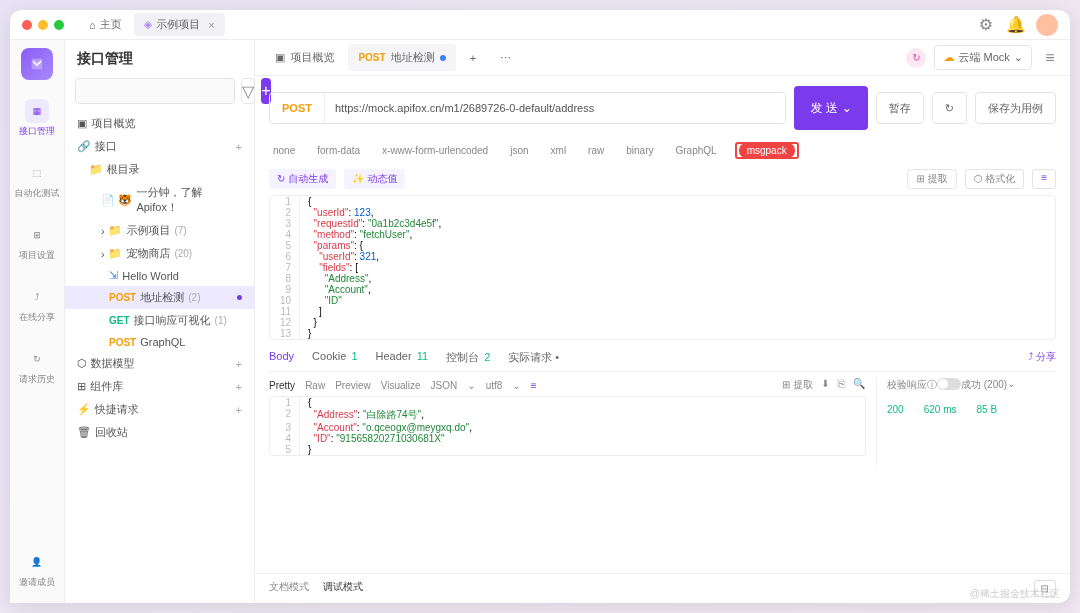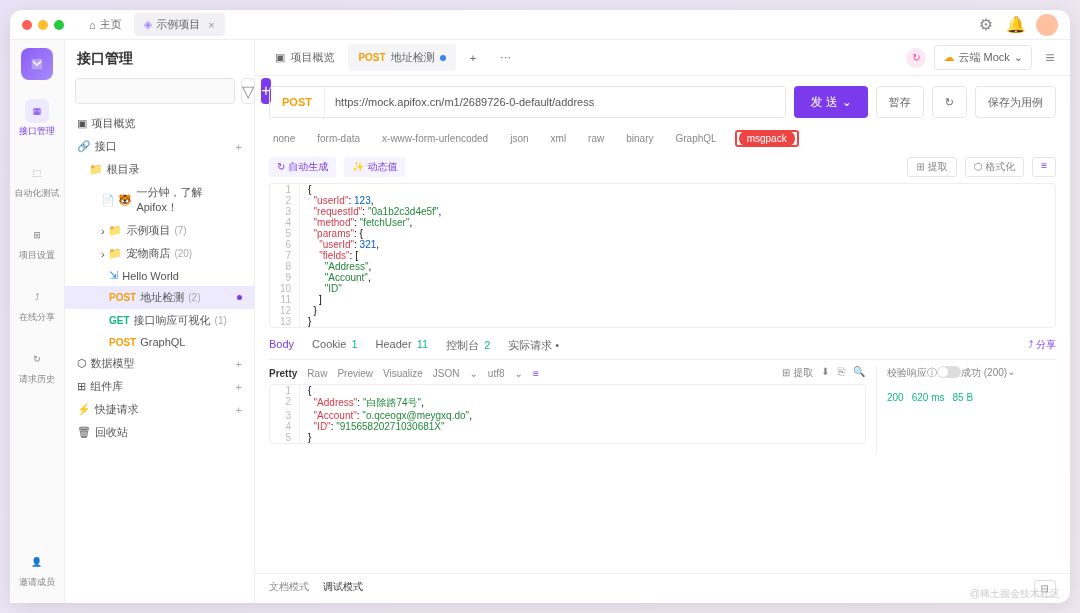--- a/index.html
+++ b/index.html
@@ -49,21 +49,21 @@
 .env-badge{width:20px;height:20px;border-radius:50%;background:#fce7f3;display:flex;align-items:center;justify-content:center;color:#ec4899;font-size:10px}
 .env-select{padding:4px 8px;border:1px solid #e5e5e5;border-radius:4px;font-size:11px;color:#666;display:flex;align-items:center;gap:4px}
 .content{flex:1;padding:10px 14px;overflow-y:auto;display:flex;flex-direction:column}
 .doc-tabs{display:flex;gap:20px;font-size:12px;color:#666;margin-bottom:12px}
 .doc-tab{cursor:pointer;padding-bottom:6px}
 .doc-tab.active{color:#7c3aed;border-bottom:2px solid #7c3aed}
 .url-row{display:flex;gap:8px;margin-bottom:12px;align-items:center}
 .url-box{flex:1;display:flex;border:1px solid #e5e5e5;border-radius:4px;overflow:hidden;height:32px}
 .url-method{padding:0 12px;display:flex;align-items:center;font-size:11px;font-weight:600;color:#f59e0b;border-right:1px solid #eee}
 .url-input{flex:1;border:none;padding:0 10px;font-size:11px;color:#555}
-.send-btn{background:#7c3aed;color:#fff;padding:0 16px;height:32px;border-radius:4px;border:none;font-size:12px;display:flex;align-items:center;gap:4px}
+.send-btn{background:#7c3aed;color:#fff;padding:0 16px;height:44px;border-radius:4px;border:none;font-size:12px;display:flex;align-items:center;gap:4px}
 .save-btn{padding:0 12px;height:32px;border:1px solid #e5e5e5;border-radius:4px;background:#fff;font-size:11px;color:#666}
 .param-tabs{display:flex;gap:20px;font-size:11px;color:#666;border-bottom:1px solid #eee;margin-bottom:8px}
 .param-tab{padding:6px 0;cursor:pointer}
 .param-tab.active{color:#7c3aed;border-bottom:2px solid #7c3aed}
 .badge-num{color:#10b981;margin-left:2px}
 .body-types{display:flex;gap:14px;font-size:10px;color:#888;margin-bottom:10px;align-items:center}
 .body-type{cursor:pointer;padding:2px 4px}
 .body-type.active{background:#ef4444;color:#fff;border-radius:7px;padding:2px 8px}
 .highlight-box{border:2px solid #ef4444;padding:1px 2px;border-radius:3px}
 .body-actions{display:flex;gap:8px;font-size:10px;color:#7c3aed;margin-bottom:6px;align-items:center}
@@ -73,29 +73,29 @@
 .code-editor{border:1px solid #eee;border-radius:4px;font-family:Menlo,monospace;font-size:10px;background:#fff;margin-bottom:10px}
 .code-line{display:flex}
 .line-num{width:30px;text-align:right;padding-right:8px;color:#bbb;user-select:none;border-right:1px solid #f0f0f0}
 .line-code{padding-left:8px;white-space:pre}
 .key{color:#d73a49}.str{color:#22863a}.num{color:#005cc5}
 .response-tabs{display:flex;gap:18px;font-size:11px;color:#666;border-bottom:1px solid #eee;padding-bottom:6px;margin-bottom:6px}
 .resp-tab{cursor:pointer}
 .resp-tab.active{color:#7c3aed}
 .share-link{margin-left:auto;color:#7c3aed;font-size:10px}
 .resp-toolbar{display:flex;gap:10px;font-size:10px;color:#888;align-items:center;margin-bottom:4px}
-.resp-toolbar .active{color:#333;font-weight:700}
+.resp-toolbar .active{color:#333;font-weight:400}
 .resp-right{margin-left:auto;display:flex;gap:8px}
 .lower{display:flex;gap:10px}
 .resp-body{flex:1}
 .resp-side{width:180px;border-left:1px solid #eee;padding-left:10px;font-size:10px}
 .resp-status{display:flex;align-items:flex-start;gap:0;color:#888;margin-bottom:12px}
 .toggle{width:24px;height:12px;background:#ddd;border-radius:6px;position:relative}
 .toggle::after{content:"";width:10px;height:10px;background:#fff;border-radius:50%;position:absolute;top:1px;left:1px}
-.metrics{color:#10b981;display:flex;gap:8px}
+.metrics{color:#10b981;display:flex;gap:20px}
 .footer-tabs{border-top:1px solid #eee;padding:6px 14px;display:flex;gap:14px;font-size:10px;color:#888}
 .footer-tab{cursor:pointer}
 .footer-tab.active{color:#333}
 .watermark{position:absolute;bottom:12px;right:20px;color:#ccc;font-size:10px}
 .code-icon{margin-left:auto;color:#888;font-size:11px}
 svg{width:14px;height:14px}
 </style>
 </head>
 <body>
 

